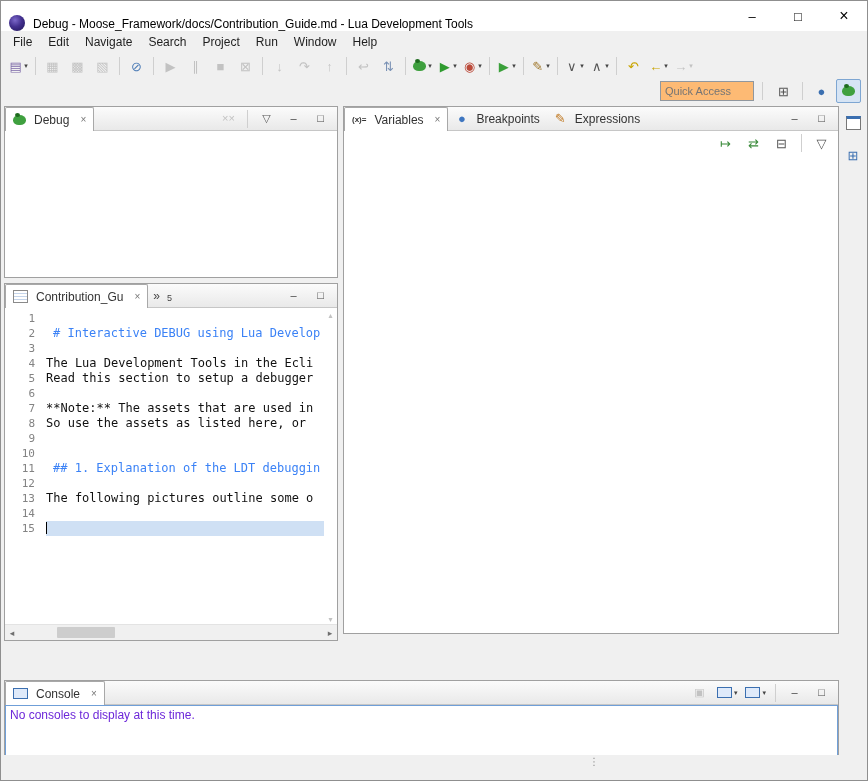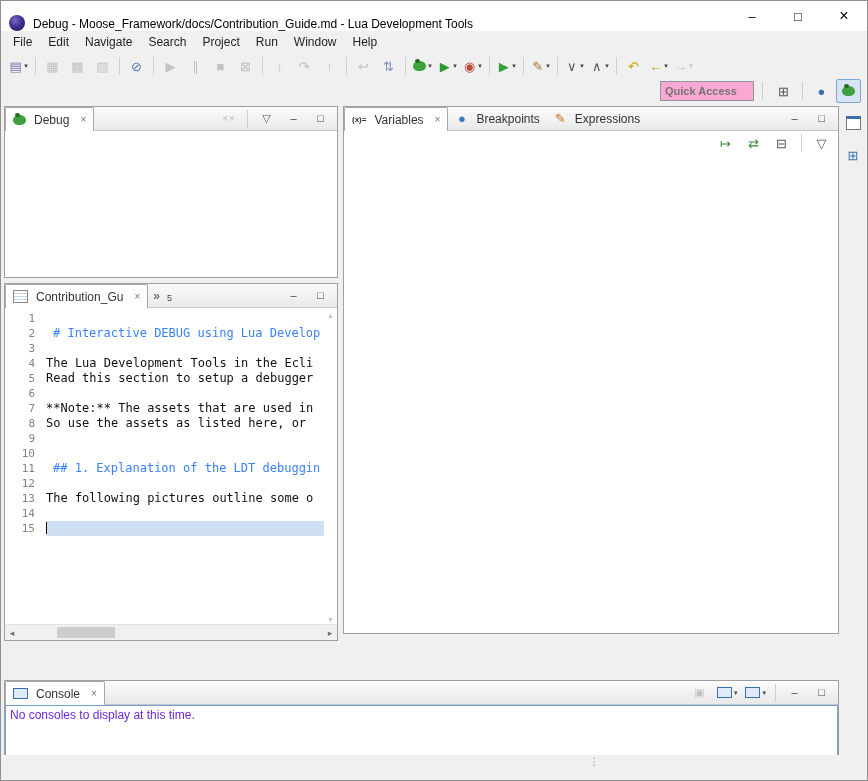--- a/index.html
+++ b/index.html
@@ -20,22 +20,22 @@
   .toolbar{height:26px;display:flex;align-items:center;padding:0 5px;}
   .tbtn{height:22px;min-width:19px;padding:0 2px;display:inline-flex;align-items:center;justify-content:center;
         border:1px solid transparent;border-radius:2px;}
   .gicon{font-size:13px;line-height:1;display:inline-flex;align-items:center;justify-content:center;min-width:13px;color:#555;}
   .caret{font-size:7px;color:#444;margin-left:2px;}
   .tsep{width:1px;height:18px;background:#cfcfcf;margin:0 4px;flex:none;}
   .tbtn.disabled .gicon{color:#c2c2c2 !important;}
   .tbtn.disabled .caret{color:#c2c2c2;}
   .tbtn.active{background:#d6e4f4;border-color:#7ea6d2;}
   .row2{height:24px;display:flex;align-items:center;justify-content:flex-end;padding-right:6px;gap:4px;}
-  .qa-input{width:84px;height:18px;border:1px solid #90979e;font-size:11px;padding:0 4px;color:#555;background:#f9a8d4;
-            font-family:"Liberation Sans",sans-serif;font-weight:bold;}
+  .qa-input{width:84px;height:18px;border:1px solid #90979e;font-size:11px;padding:0 4px;color:#555;background:#fdba74;
+            font-family:"Liberation Sans",sans-serif;}
   .persp-bar{display:flex;align-items:center;gap:2px;}
 
   
   .panel{position:absolute;background:#fff;border:1px solid #a0a0a0;box-sizing:border-box;}
   #debug-panel{left:3px;top:105px;width:334px;height:172px;}
   #editor-panel{left:3px;top:282px;width:334px;height:358px;}
   #vars-panel{left:342px;top:105px;width:496px;height:528px;}
   #console-panel{left:3px;top:679px;width:835px;height:110px;}
   .panel-header{height:24px;background:linear-gradient(#fbfbfb,#e9e9e9);border-bottom:1px solid #c6c6c6;
                 display:flex;align-items:stretch;box-sizing:border-box;}

